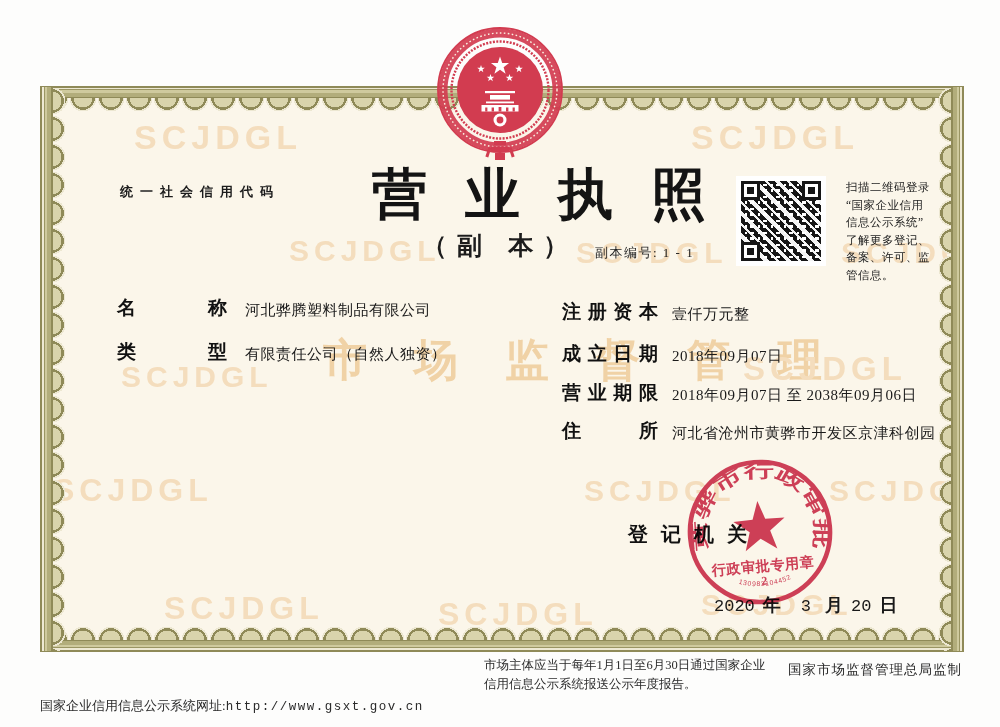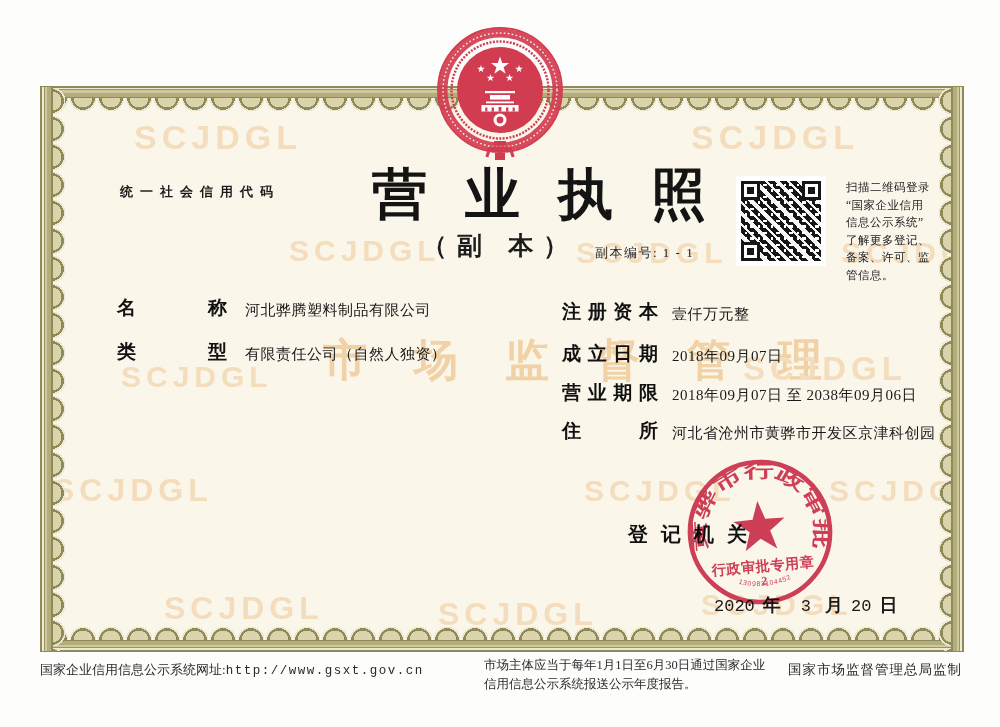--- a/index.html
+++ b/index.html
@@ -225,20 +225,20 @@
           <polygon points="0,-31 6.35,-12.74 25.68,-12.34 10.27,-0.66 15.87,17.84 0,6.8 -15.87,17.84 -10.27,-0.66 -25.68,-12.34 -6.35,-12.74"></polygon>
           <text y="39" font-size="14.2" font-weight="bold" letter-spacing="0.5" text-anchor="middle" fill="#c9304a" font-family="Liberation Serif, DejaVu Serif, serif">行政审批专用章</text>
           <text y="53" font-size="12" font-weight="bold" text-anchor="middle" fill="#c9304a" font-family="Liberation Serif, DejaVu Serif, serif">2</text>
           <text font-size="6.8" fill="#c9304a" font-family="Liberation Sans, DejaVu Sans, sans-serif">
             <textPath href="#serialArc" startOffset="2" textLength="54">130983104452</textPath>
           </text>
         </g>
       </svg>
     </div>
 
-    <div class="abs foot" style="left:40px;top:661px;text-align:center;">
+    <div class="abs foot" style="left:40px;top:697px;text-align:center;">
       <span>国家企业信用信息公示系统网址:</span><span class="foot-url">http://www.gsxt.gov.cn</span>
     </div>
     <div class="abs foot-mid" style="left:484px;top:656px;">市场主体应当于每年1月1日至6月30日通过国家企业信用信息公示系统报送公示年度报告。</div>
     <div class="abs foot-right" style="left:788px;top:661px;">国家市场监督管理总局监制</div>
 
   </div>
 </div>
 
 </body></html>

